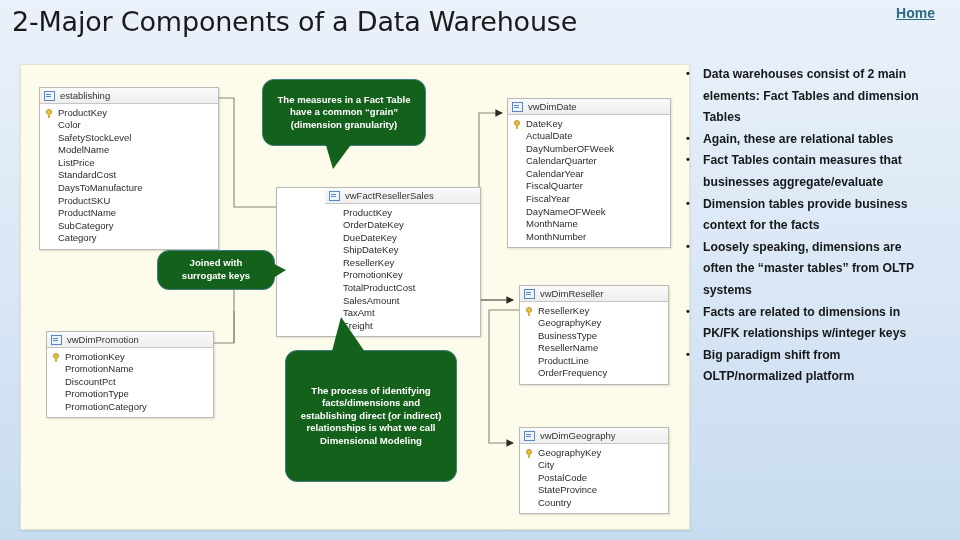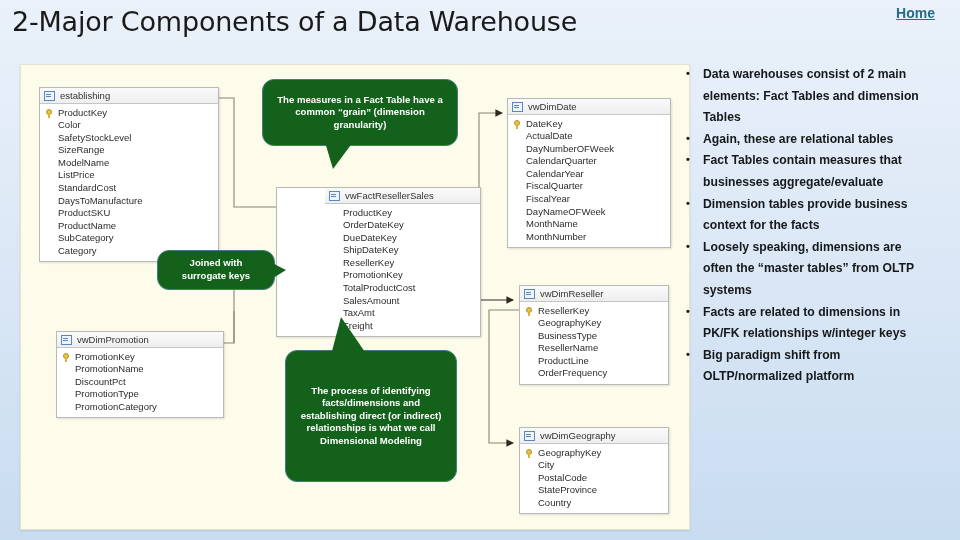--- a/index.html
+++ b/index.html
@@ -102,21 +102,21 @@
   .key-icon::after {
     content: "";
     position: absolute;
     left: 1px; top: 4px;
     width: 2px; height: 4px;
     background: #d9b233;
   }
 
   
   #tbl-product   { left: 18px;  top: 22px;  width: 178px; }
-  #tbl-promotion { left: 35px;  top: 266px; width: 166px; }
+  #tbl-promotion { left: 25px;  top: 266px; width: 166px; }
   #tbl-fact      { left: 255px; top: 122px; width: 155px; padding-left: 48px; }
   #tbl-date      { left: 486px; top: 33px;  width: 162px; }
   #tbl-reseller  { left: 498px; top: 220px; width: 148px; }
   #tbl-geography { left: 498px; top: 362px; width: 148px; }
 
   
   #connectors {
     position: absolute;
     left: 0; top: 0;
     width: 668px; height: 464px;
@@ -140,21 +140,21 @@
     box-sizing: border-box;
     font-family: "Liberation Sans", sans-serif;
   }
   .callout .tail {
     position: absolute;
     width: 0; height: 0;
   }
 
   #callout-grain {
     left: 241px; top: 14px;
-    width: 196px;
+    width: 164px;
     height: 67px;
     display: flex; align-items: center; justify-content: center;
   }
   #callout-grain .tail {
     left: 62px; top: 62px;
     border-left: 8px solid transparent;
     border-right: 20px solid transparent;
     border-top: 27px solid #14611b;
   }
 
@@ -242,21 +242,20 @@
 
   <div class="er-table" id="tbl-product">
     <div class="er-head">
       <span class="tbl-icon"></span>
       <span>establishing</span>
     </div>
     <div class="er-body">
       <div class="er-field pk"><span class="key-icon"></span><span>ProductKey</span></div>
       <div class="er-field"><span>Color</span></div>
       <div class="er-field"><span>SafetyStockLevel</span></div>
-      <div class="er-field"><span>SizeRange</span></div>
       <div class="er-field"><span>ModelName</span></div>
       <div class="er-field"><span>ListPrice</span></div>
       <div class="er-field"><span>StandardCost</span></div>
       <div class="er-field"><span>DaysToManufacture</span></div>
       <div class="er-field"><span>ProductSKU</span></div>
       <div class="er-field"><span>ProductName</span></div>
       <div class="er-field"><span>SubCategory</span></div>
       <div class="er-field"><span>Category</span></div>
     </div>
   </div>

